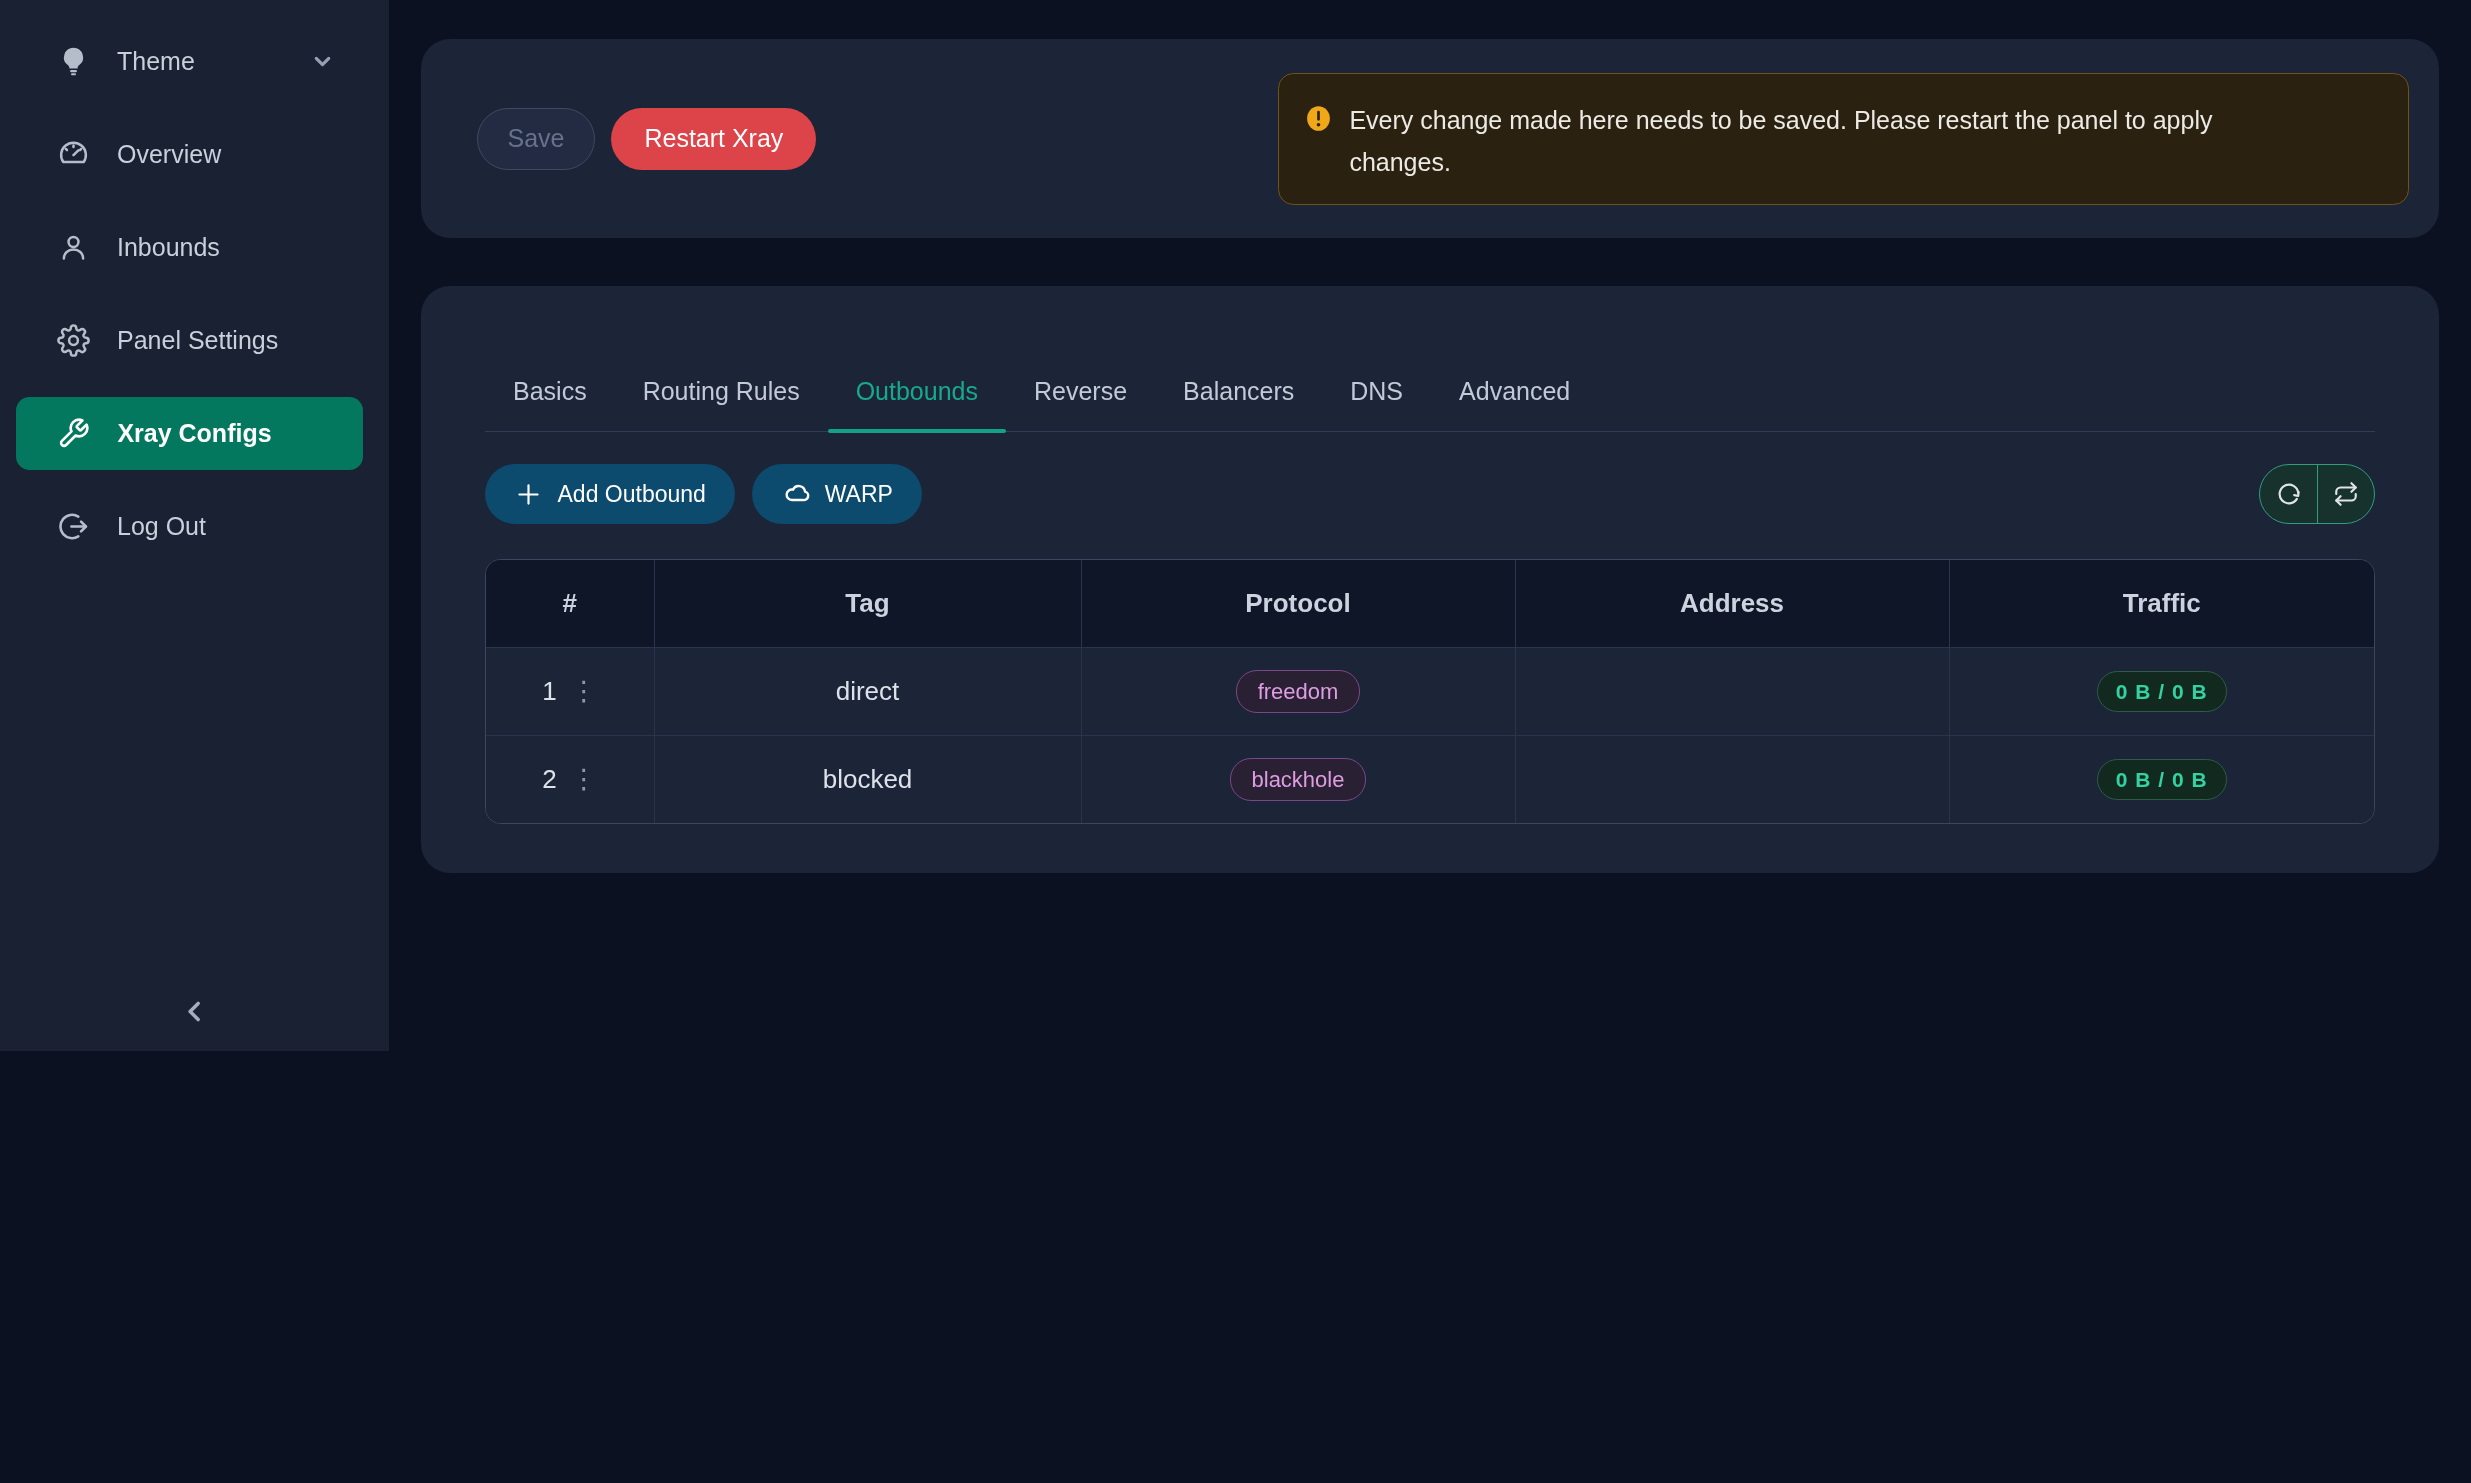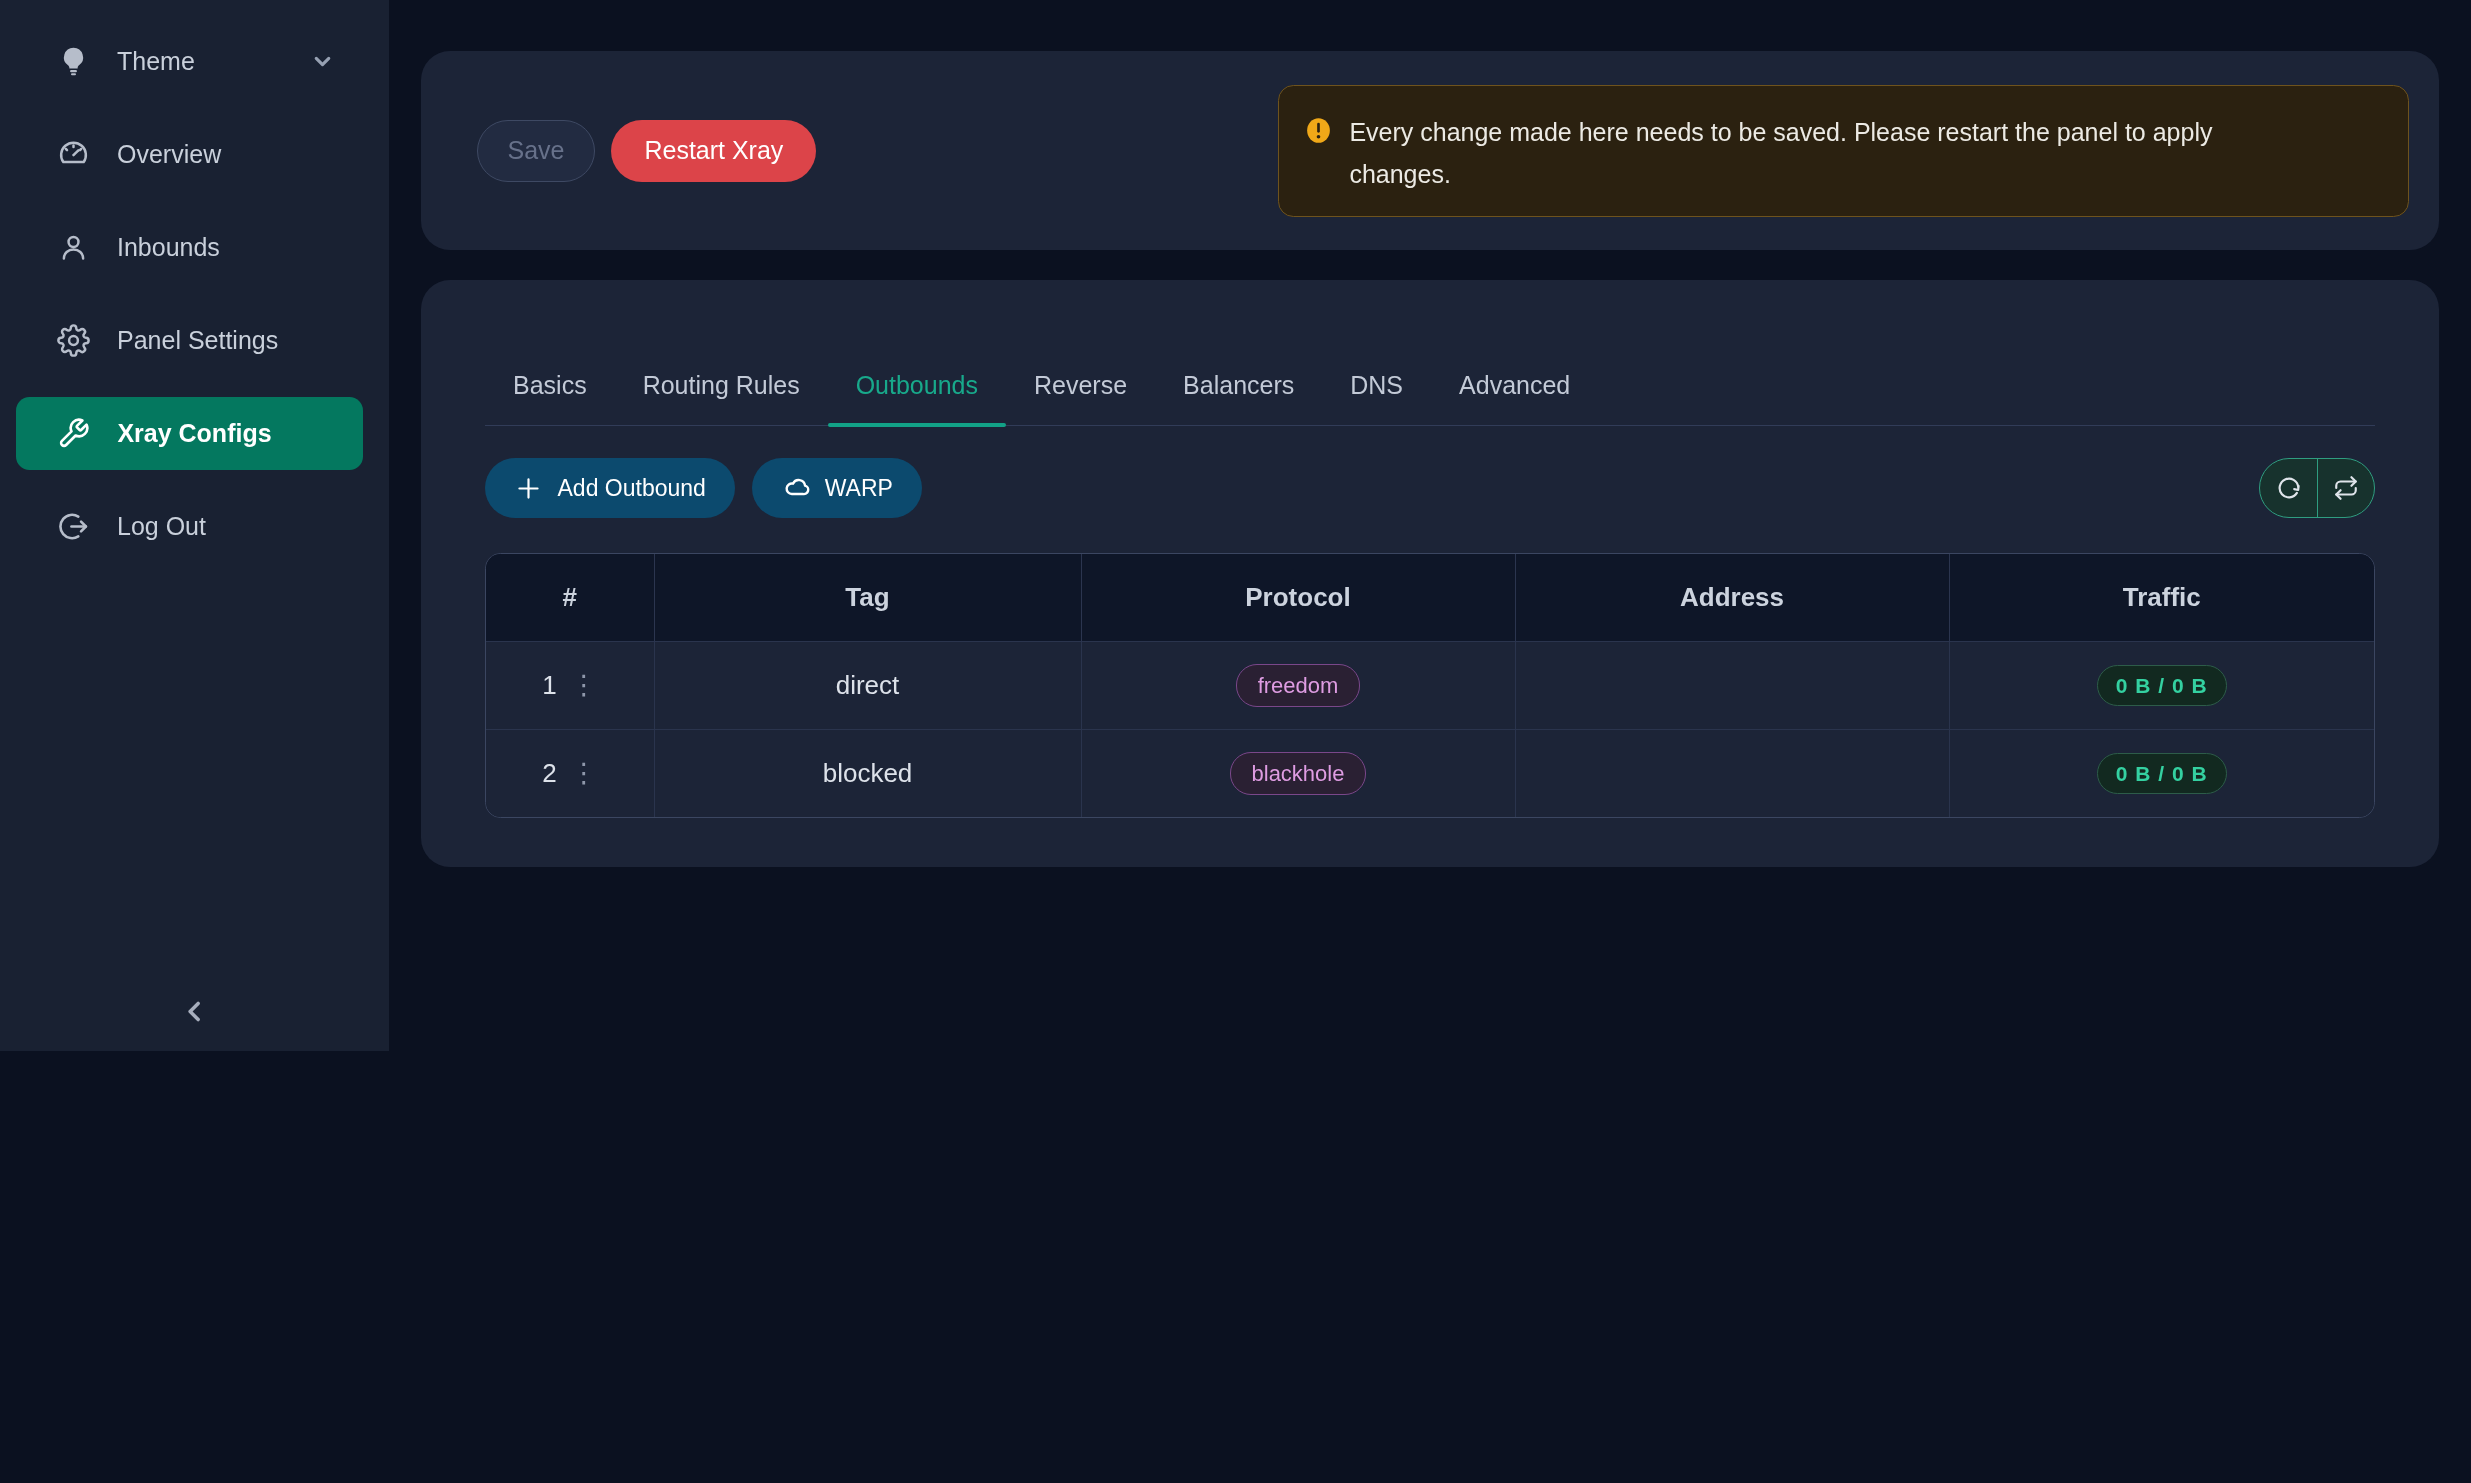--- a/index.html
+++ b/index.html
@@ -14,34 +14,34 @@
   .nav-item .nicon{width:33px;height:33px;margin-right:27px;color:#b6bdca;flex:0 0 auto;}
   .nav-item.active{background:#04785f;border-radius:13.5px;margin-left:16.4px;margin-right:26px;
                    padding-left:41px;color:#ffffff;font-weight:600;}
   .nav-item.active .nicon{color:#ffffff;}
   .nav-chevron{margin-left:auto;margin-right:54px;width:25px;height:25px;color:#96a0b2;}
   .collapse-btn{position:absolute;left:50%;bottom:17.4px;transform:translateX(-50%);
                 width:42px;height:42px;background:none;border:none;color:#a6adbc;cursor:pointer;padding:0;}
   .collapse-btn svg{width:35px;height:35px;}
 
   
-  .topbar{position:absolute;left:421px;top:51px;width:2018px;height:199px;background:#1c2437;
+  .topbar{position:absolute;left:421px;top:39px;width:2018px;height:199px;background:#1c2437;
           border-radius:29px;display:flex;align-items:center;padding:0 30px 0 56px;box-sizing:border-box;}
   .btn{height:62px;border-radius:31px;font-size:25px;display:inline-flex;align-items:center;
        justify-content:center;cursor:pointer;font-family:inherit;border:none;}
   .btn-save{width:118px;background:#222b41;border:1.9px solid #3e4963;color:#67718a;}
   .btn-restart{width:205px;background:#dc4449;color:#ffffff;margin-left:16.4px;}
   .alert{margin-left:auto;width:1131px;min-height:116px;background:#2b2110;border:1.9px solid #6e531d;
          border-radius:15.4px;display:flex;align-items:flex-start;gap:16.4px;
          padding:25px 25px 21px 25px;box-sizing:border-box;}
   .alert-icon{width:29px;height:29px;flex:0 0 auto;margin-top:5.8px;}
   .alert-text{font-size:25px;line-height:42px;color:#eceae4;max-width:951px;}
 
   
-  .main-card{position:absolute;left:421px;top:280px;width:2018px;height:587px;background:#1c2437;
+  .main-card{position:absolute;left:421px;top:286px;width:2018px;height:587px;background:#1c2437;
              border-radius:29px;box-sizing:border-box;}
   .tabs{margin:0 64px;padding-top:35px;display:flex;border-bottom:1.9px solid #313c58;}
   .tab{padding:56px 28px 25px 28px;font-size:25px;color:#c3cad7;position:relative;cursor:pointer;white-space:nowrap;}
   .tab.active{color:#18a98b;}
   .tab.active::after{content:"";position:absolute;left:0;right:0;bottom:-1.9px;height:3.9px;
                      background:#12a287;border-radius:1.9px;}
 
   .actions{margin:32px 64px 0 64px;display:flex;align-items:center;height:60px;}
   .btn-teal{height:60px;border-radius:30px;background:#0c4a6e;color:#ffffff;font-size:23px;
             display:inline-flex;align-items:center;gap:14.5px;padding:0 29px;border:none;cursor:pointer;font-family:inherit;}

